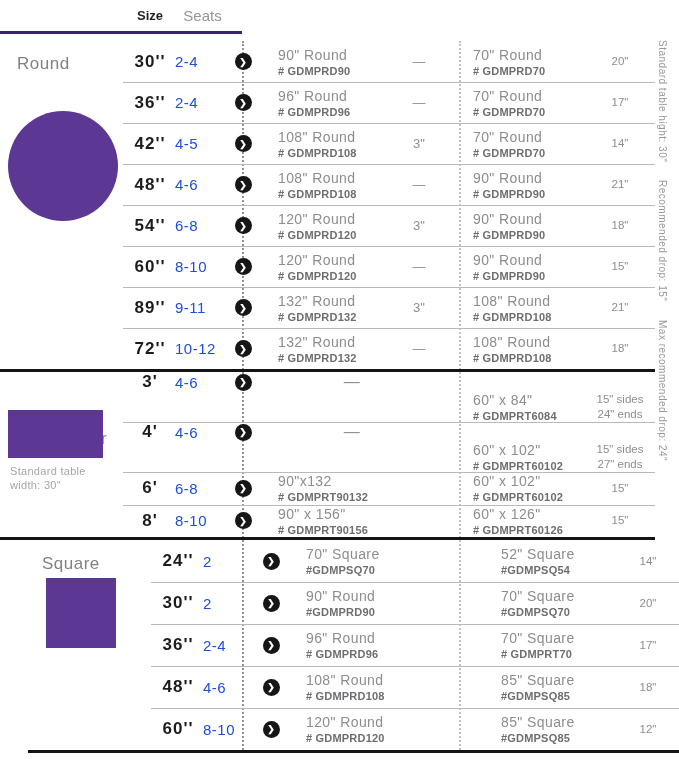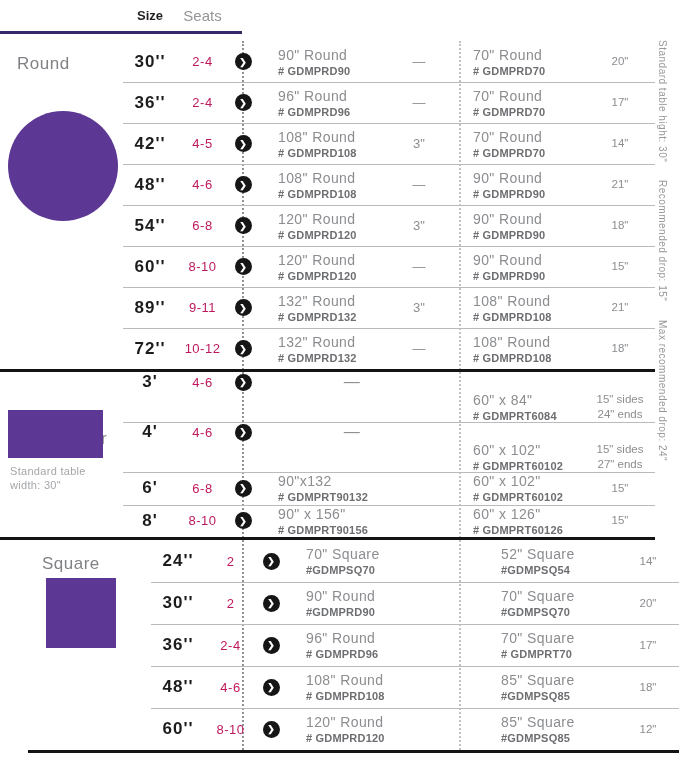--- a/index.html
+++ b/index.html
@@ -39,21 +39,21 @@
   .sec-2{height:213px;margin-left:28px;}
   .rows{position:absolute;inset:0;display:flex;flex-direction:column;}
   .row{flex:1;display:grid;
        grid-template-columns:125px 50px 55px 26px 134px 58px 137px 70px;
        align-items:center;position:relative;}
   .row + .row::before{content:"";position:absolute;left:123px;right:0;top:0;height:1px;
        background:#b9babc;}
 
   .size{grid-column:2;text-align:center;font-size:17px;font-weight:bold;color:#1c1c1c;
         letter-spacing:1px;}
-  .seats{grid-column:3;text-align:center;font-size:13px;color:#be185d;letter-spacing:.5px;}
+  .seats{grid-column:3;text-align:left;font-size:15px;color:#1d4ed8;letter-spacing:.5px;}
   .arrow-cell{grid-column:4;display:flex;justify-content:center;}
   .arrow{width:17px;height:17px;border-radius:50%;background:#161616;color:#fff;
         display:flex;align-items:center;justify-content:center;font-size:9px;font-weight:bold;}
   .floor{grid-column:5;padding-left:22px;}
   .puddle{grid-column:6;text-align:center;font-size:13px;color:#8b8d90;}
   .mid{grid-column:7;padding-left:25px;}
   .dropc{grid-column:8;text-align:center;font-size:11.5px;color:#8b8d90;line-height:15px;}
   .cell-main{font-size:14px;color:#8b8d90;letter-spacing:.4px;}
   .cell-code{font-size:11px;font-weight:bold;color:#6d6e71;letter-spacing:.2px;margin-top:2px;}
   .cell-code:empty{display:none;}

